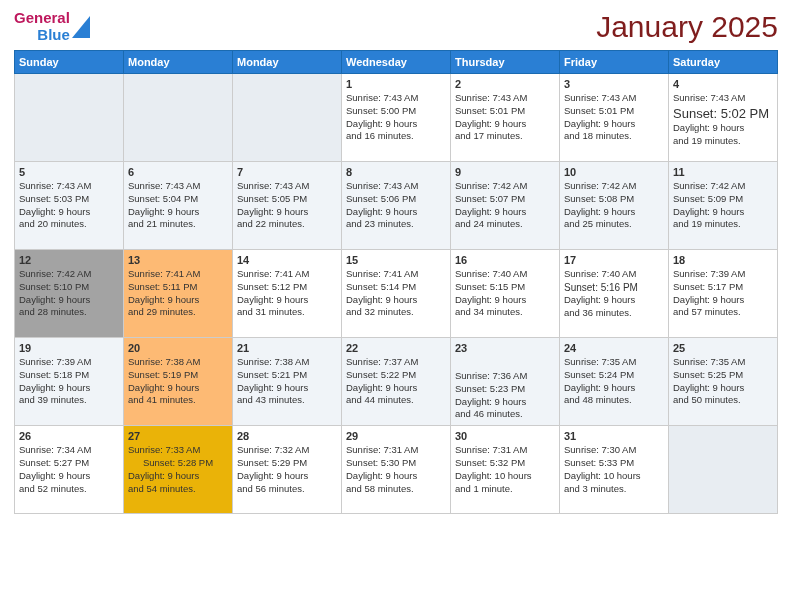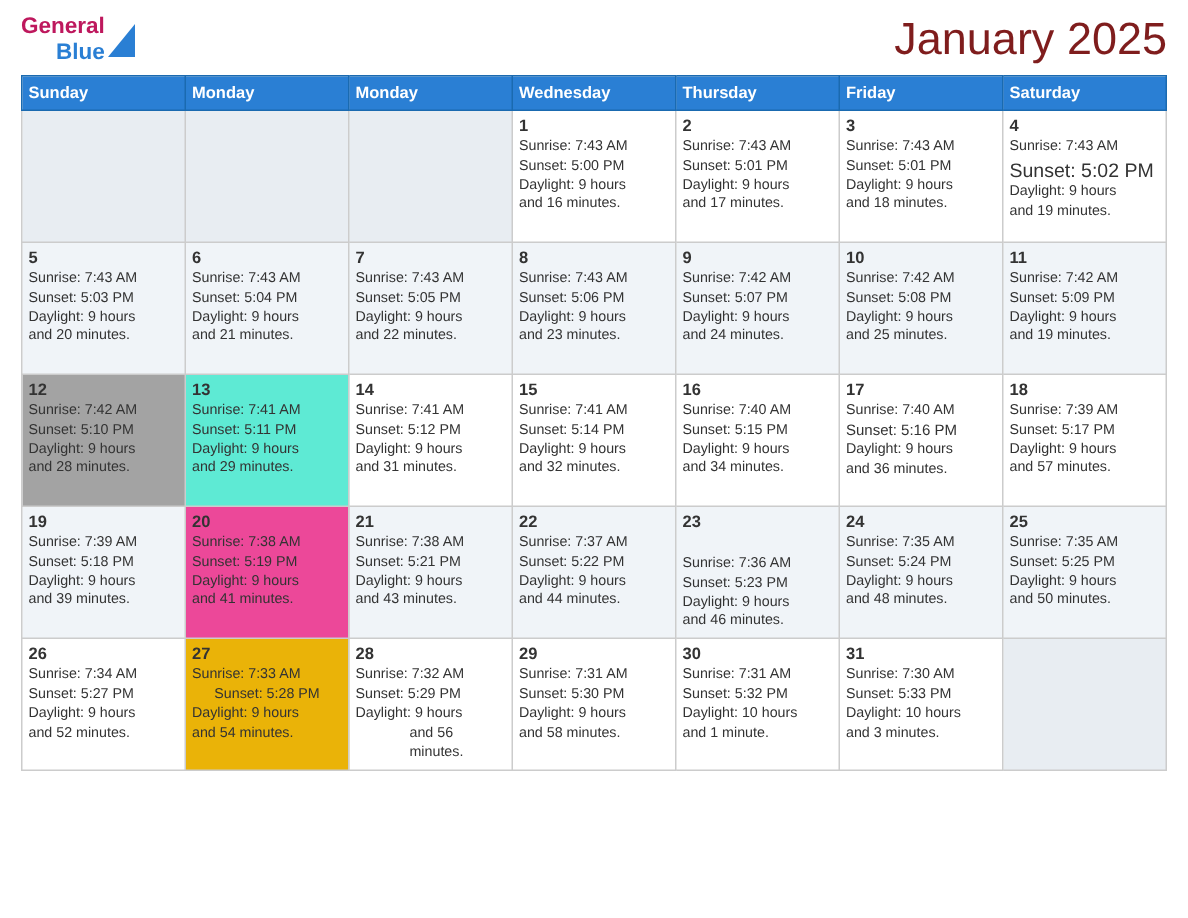--- a/index.html
+++ b/index.html
@@ -195,21 +195,21 @@
           </td>
         </tr>
         <tr>
           <td style="background: #a3a3a3;">
             <span class="day-num">12</span>
             <div style="font-size: 9.5px; line-height: 1.35;">Sunrise: 7:42 AM</div>
             <div style="font-size: 9.5px; line-height: 1.35;">Sunset: 5:10 PM</div>
             <div style="font-size: 9.5px; line-height: 1.35;">Daylight: 9 hours</div>
             <div style="font-size: 9.5px; line-height: 1.35;">and 28 minutes.</div>
           </td>
-          <td style="background: #5eead4;">
+          <td style="background: #fdba74;">
             <span class="day-num">13</span>
             <div style="font-size: 9.5px; line-height: 1.35;">Sunrise: 7:41 AM</div>
             <div style="font-size: 9.5px; line-height: 1.35;">Sunset: 5:11 PM</div>
             <div style="font-size: 9.5px; line-height: 1.35;">Daylight: 9 hours</div>
             <div style="font-size: 9.5px; line-height: 1.35;">and 29 minutes.</div>
           </td>
           <td style="background: rgb(255, 255, 255); margin-top: 28px;">
             <span class="day-num">14</span>
             <div style="font-size: 9.5px; line-height: 1.35;">Sunrise: 7:41 AM</div>
             <div style="font-size: 9.5px; line-height: 1.35;">Sunset: 5:12 PM</div>
@@ -246,21 +246,21 @@
           </td>
         </tr>
         <tr>
           <td style="background: rgb(240, 244, 248);">
             <span class="day-num">19</span>
             <div style="font-size: 9.5px; line-height: 1.35;">Sunrise: 7:39 AM</div>
             <div style="font-size: 9.5px; line-height: 1.35;">Sunset: 5:18 PM</div>
             <div style="font-size: 9.5px; line-height: 1.35;">Daylight: 9 hours</div>
             <div style="font-size: 9.5px; line-height: 1.35;">and 39 minutes.</div>
           </td>
-          <td style="background: #ec4899;">
+          <td style="background: #fdba74;">
             <span class="day-num">20</span>
             <div style="font-size: 9.5px; line-height: 1.35;">Sunrise: 7:38 AM</div>
             <div style="font-size: 9.5px; line-height: 1.35;">Sunset: 5:19 PM</div>
             <div style="font-size: 9.5px; line-height: 1.35;">Daylight: 9 hours</div>
             <div style="font-size: 9.5px; line-height: 1.35;">and 41 minutes.</div>
           </td>
           <td style="background: rgb(240, 244, 248);">
             <span class="day-num">21</span>
             <div style="font-size: 9.5px; line-height: 1.35;">Sunrise: 7:38 AM</div>
             <div style="font-size: 9.5px; line-height: 1.35;">Sunset: 5:21 PM</div>
@@ -309,21 +309,21 @@
             <div style="font-size: 9.5px; line-height: 1.35;">Sunrise: 7:33 AM</div>
             <div style="font-size: 9.5px; line-height: 1.35; text-align: center;">Sunset: 5:28 PM</div>
             <div style="font-size: 9.5px; line-height: 1.35;">Daylight: 9 hours</div>
             <div style="font-size: 9.5px; line-height: 1.35;">and 54 minutes.</div>
           </td>
           <td style="background: rgb(255, 255, 255);">
             <span class="day-num">28</span>
             <div style="font-size: 9.5px; line-height: 1.35;">Sunrise: 7:32 AM</div>
             <div style="font-size: 9.5px; line-height: 1.35;">Sunset: 5:29 PM</div>
             <div style="font-size: 9.5px; line-height: 1.35;">Daylight: 9 hours</div>
-            <div style="font-size: 9.5px; line-height: 1.35; margin-left: 36px;">and 56 minutes.</div>
+            <div style="font-size: 9.5px; line-height: 1.35;">and 56 minutes.</div>
           </td>
           <td style="background: rgb(255, 255, 255);">
             <span class="day-num">29</span>
             <div style="font-size: 9.5px; line-height: 1.35;">Sunrise: 7:31 AM</div>
             <div style="font-size: 9.5px; line-height: 1.35;">Sunset: 5:30 PM</div>
             <div style="font-size: 9.5px; line-height: 1.35;">Daylight: 9 hours</div>
             <div style="font-size: 9.5px; line-height: 1.35;">and 58 minutes.</div>
           </td>
           <td style="background: rgb(255, 255, 255);">
             <span class="day-num">30</span>

